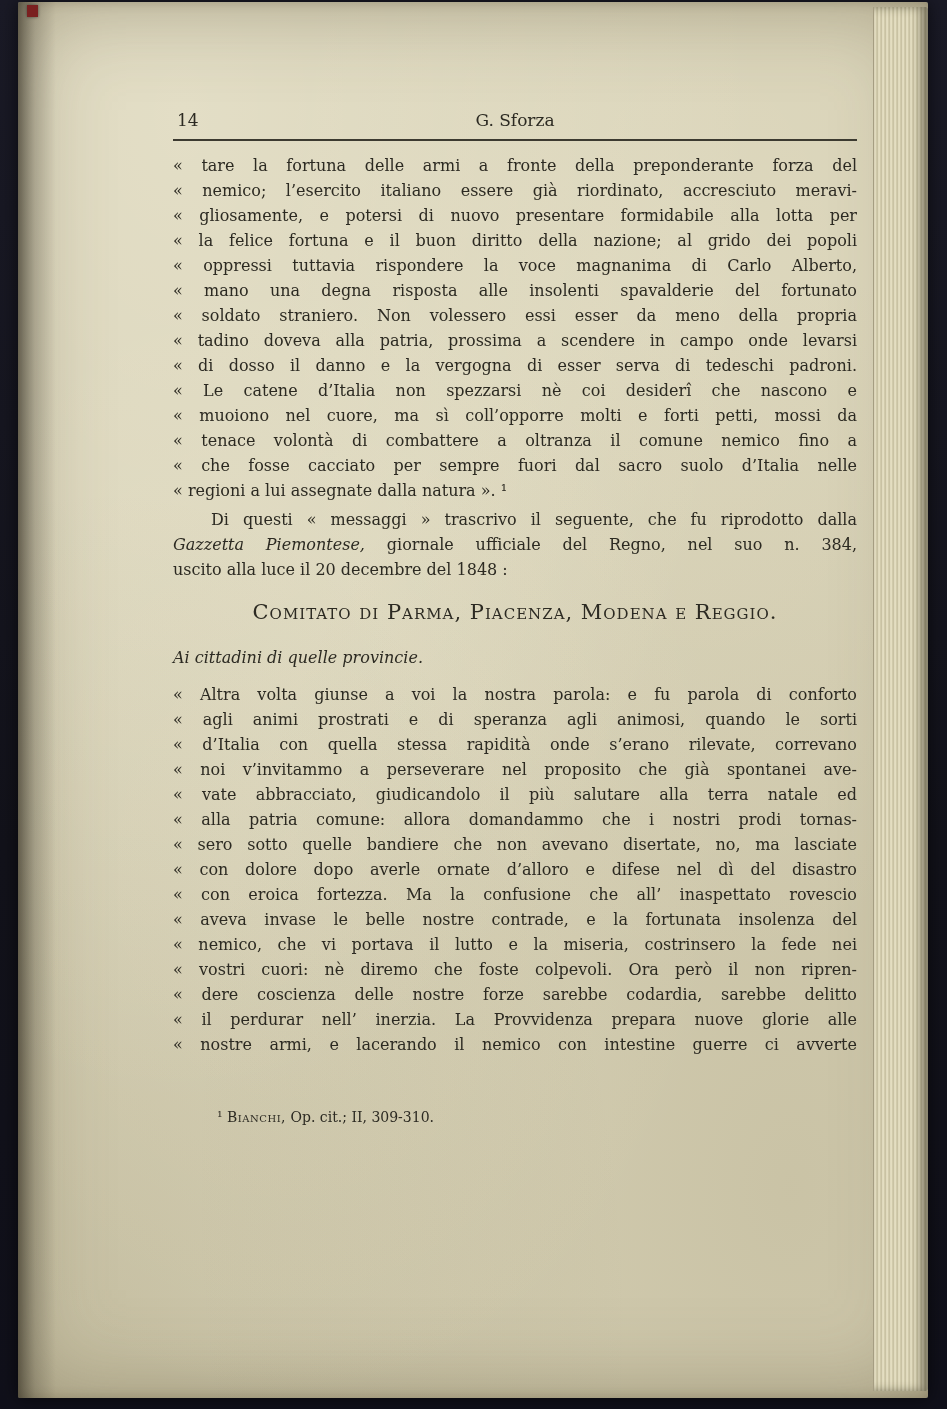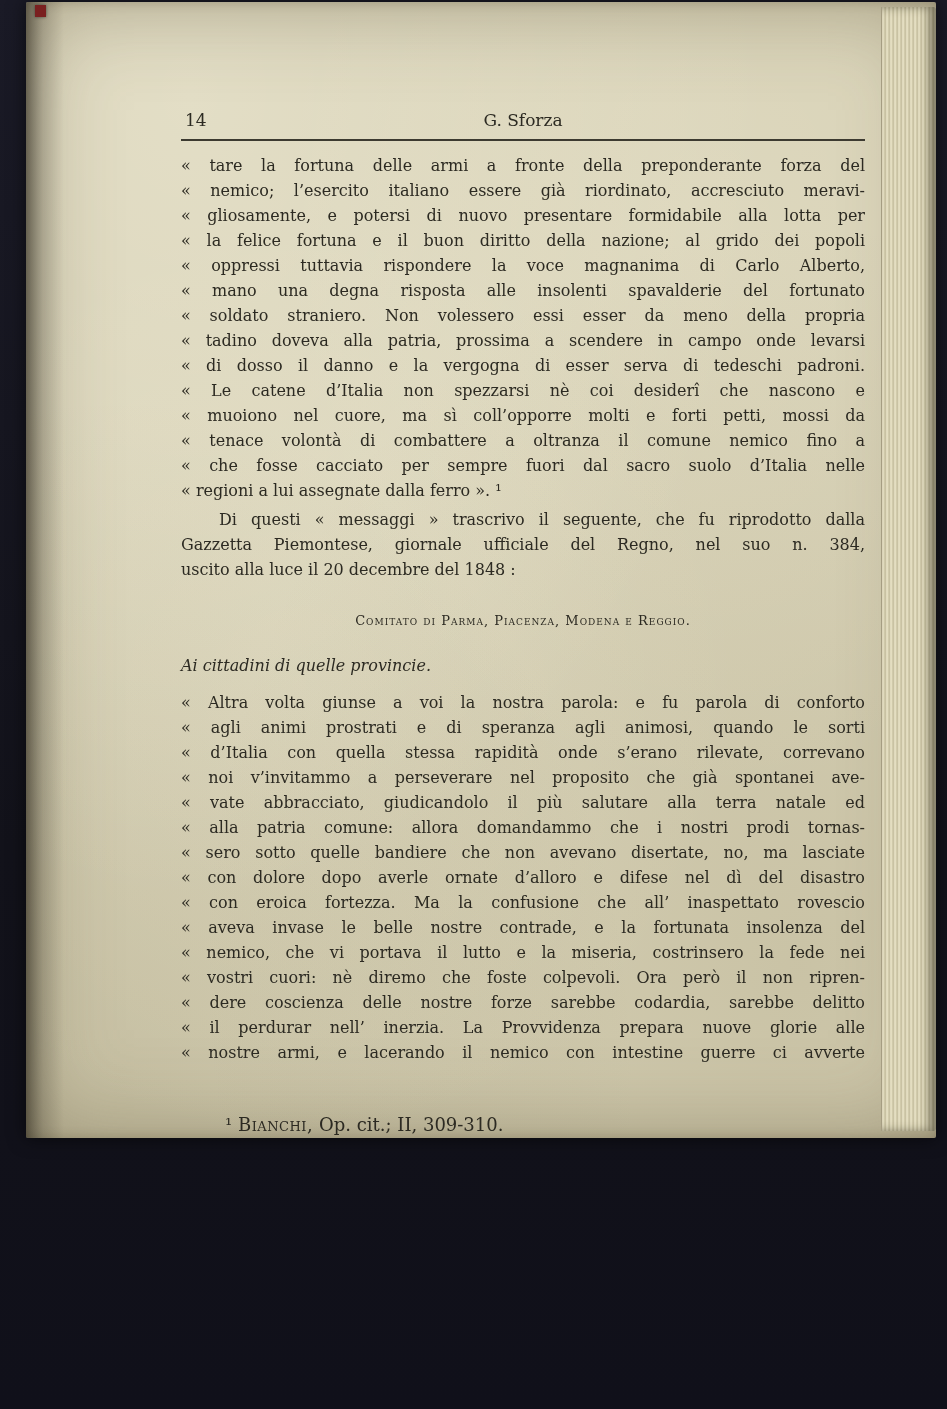--- a/index.html
+++ b/index.html
@@ -9,22 +9,22 @@
     font-family: "DejaVu Serif", "Liberation Serif", serif;
     position: relative;
     overflow: hidden;
   }
   .stage {
     position: absolute; inset: 0;
     background: linear-gradient(180deg, #1a1a26 0%, #12121a 60%, #10101a 100%);
   }
   .page {
     position: absolute;
-    left: 26px; top: 2px;
-    width: 910px; height: 1136px;
+    left: 18px; top: 2px;
+    width: 910px; height: 1396px;
     background-color: #d7d1b6;
     background-image:
       radial-gradient(ellipse at 18% 8%,  rgba(255,252,235,0.30), transparent 55%),
       radial-gradient(ellipse at 75% 20%, rgba(255,250,228,0.16), transparent 45%),
       radial-gradient(ellipse at 30% 60%, rgba(255,250,230,0.12), transparent 50%),
       radial-gradient(ellipse at 85% 85%, rgba(120,108,66,0.14), transparent 55%),
       radial-gradient(ellipse at 10% 95%, rgba(110,100,60,0.16), transparent 45%);
     box-shadow:
       inset 0 0 90px rgba(95,85,55,0.45),
       inset 0 0 12px rgba(70,60,35,0.30),
@@ -62,39 +62,39 @@
   .pagehead { position: relative; height: 26px; font-size: 17px; }
   .pagenum  { position: absolute; left: 4px; top: 0; }
   .running  { position: absolute; left: 0; right: 0; top: 0; text-align: center; }
   .rule { height: 2px; background: #3c3a30; margin-top: 5px; }
 
   .block  { margin-top: 12px; }
   .para   { margin-top: 4px; }
   .jline  { text-align: justify; text-align-last: justify; }
   .jline.short { text-align-last: left; }
   .indent { text-indent: 38px; }
-  .italic { }
+  .italic { font-style: italic; }
 
   .committee {
-    margin-top: 26px;
+    margin-top: 18px;
     text-align: center;
     font-variant: small-caps;
     letter-spacing: 1px;
-    font-size: 13px;
+    font-size: 21px;
   }
   .address {
     margin-top: 20px;
     font-style: italic;
   }
   .block2 { margin-top: 12px; }
 
   .footnote {
     margin-top: 50px;
     padding-left: 44px;
-    font-size: 18px;
+    font-size: 14px;
     line-height: 20px;
   }
   .fn-author { font-variant: small-caps; letter-spacing: 0.5px; }
 </style>
 </head>
 <body>
 
 <div class="stage">
   <div class="page">
     <div class="binding-mark"></div>
@@ -115,21 +115,21 @@
         <div class="jline">« la felice fortuna e il buon diritto della nazione; al grido dei popoli</div>
         <div class="jline">« oppressi tuttavia rispondere la voce magnanima di Carlo Alberto,</div>
         <div class="jline">« mano una degna risposta alle insolenti spavalderie del fortunato</div>
         <div class="jline">« soldato straniero. Non volessero essi esser da meno della propria</div>
         <div class="jline">« tadino doveva alla patria, prossima a scendere in campo onde levarsi</div>
         <div class="jline">« di dosso il danno e la vergogna di esser serva di tedeschi padroni.</div>
         <div class="jline">« Le catene d’Italia non spezzarsi nè coi desiderî che nascono e</div>
         <div class="jline">« muoiono nel cuore, ma sì coll’opporre molti e forti petti, mossi da</div>
         <div class="jline">« tenace volontà di combattere a oltranza il comune nemico fino a</div>
         <div class="jline">« che fosse cacciato per sempre fuori dal sacro suolo d’Italia nelle</div>
-        <div class="jline short">« regioni a lui assegnate dalla ferro ». ¹</div>
+        <div class="jline short">« regioni a lui assegnate dalla natura ». ¹</div>
       </div>
 
       <div class="block para">
         <div class="jline indent">Di questi « messaggi » trascrivo il seguente, che fu riprodotto dalla</div>
         <div class="jline"><span class="italic">Gazzetta Piemontese,</span> <span>giornale ufficiale del Regno, nel suo n. 384,</span></div>
         <div class="jline short">uscito alla luce il 20 decembre del 1848 :</div>
       </div>
 
       <div class="committee">Comitato di Parma, Piacenza, Modena e Reggio.</div>
 

